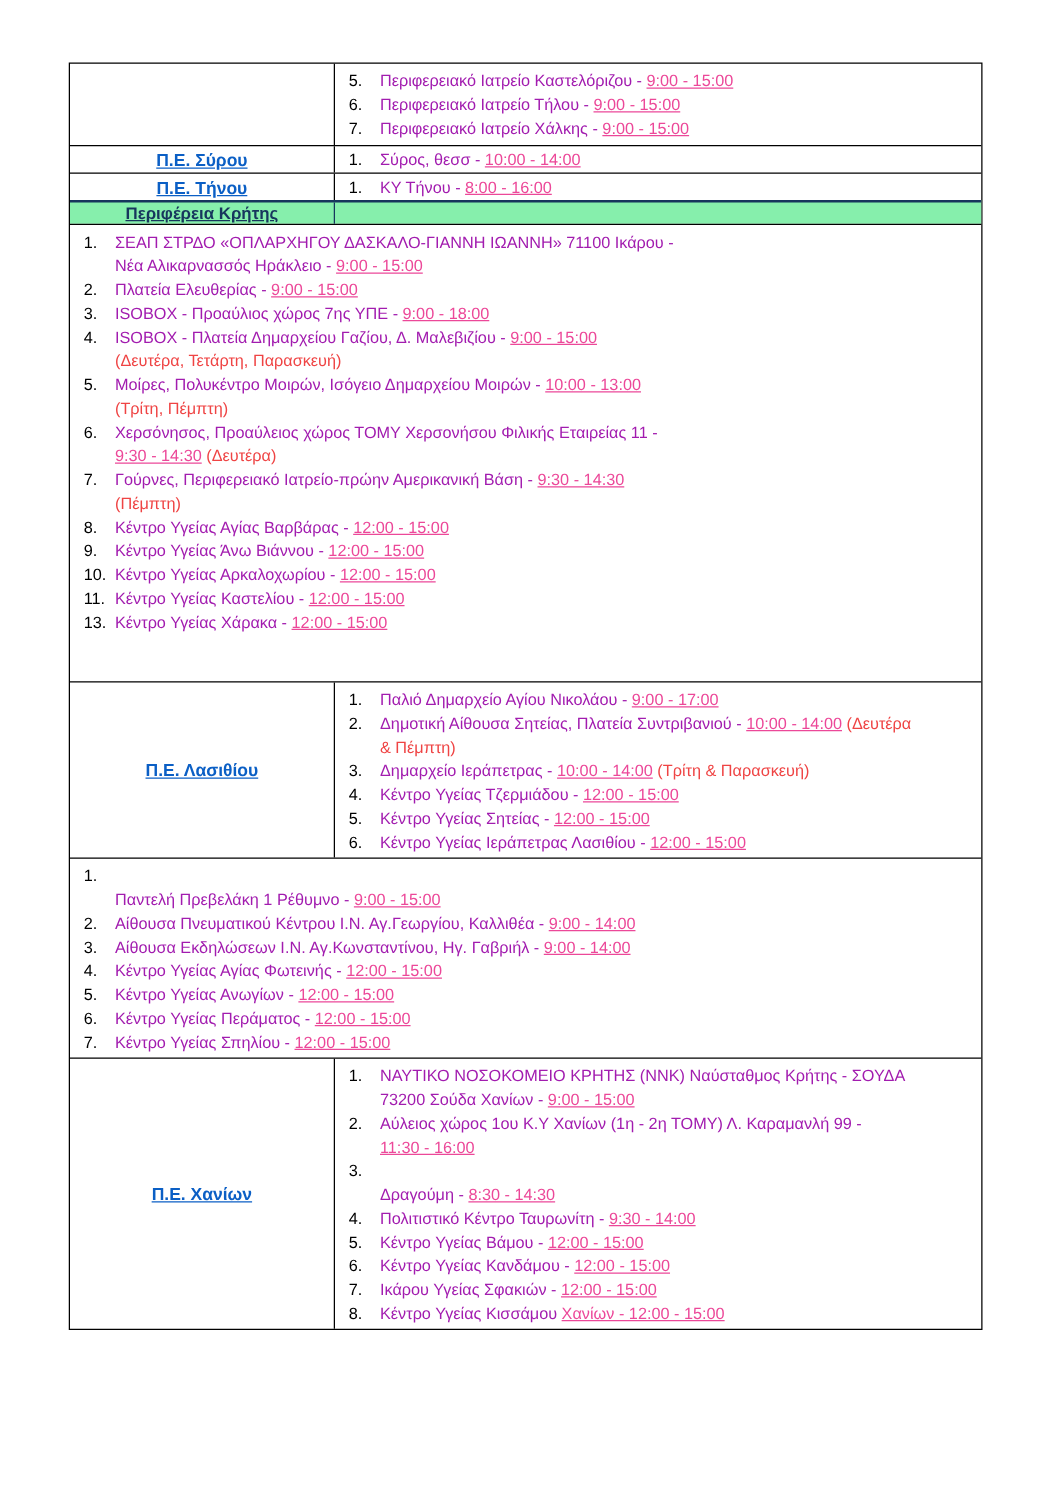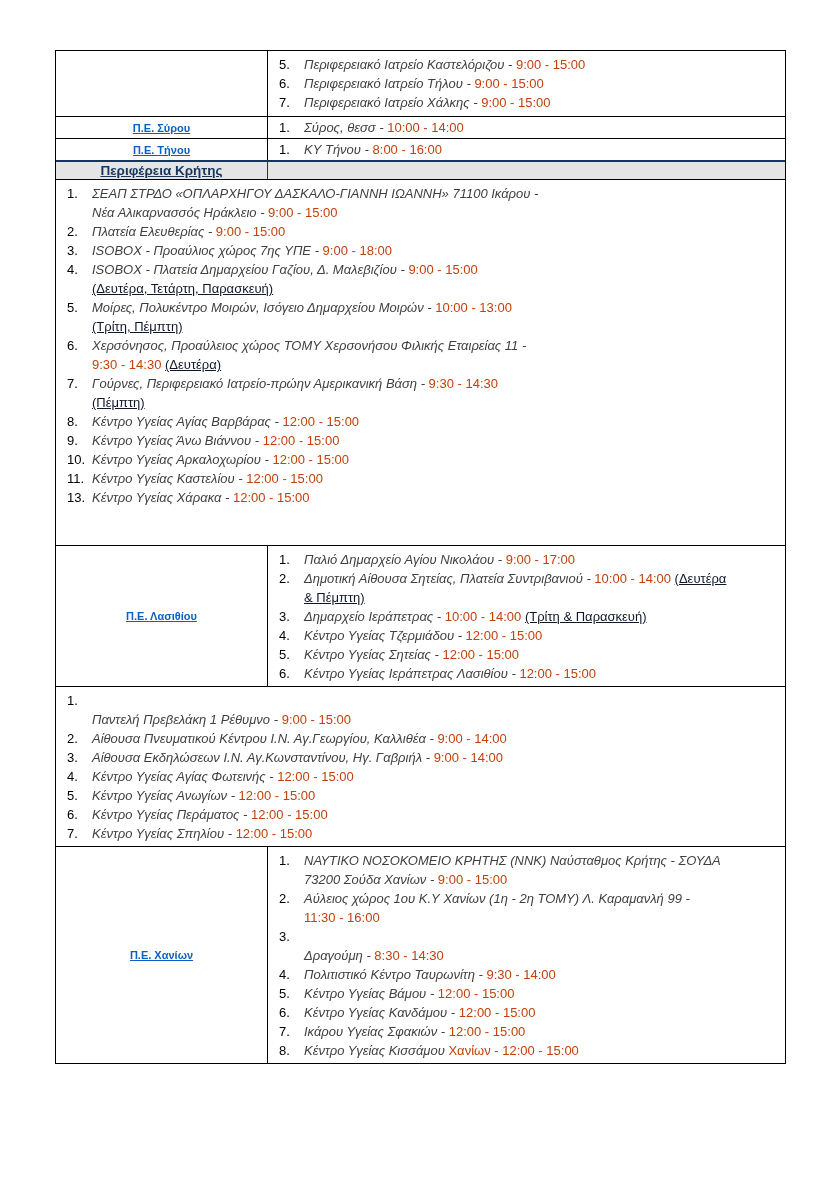--- a/index.html
+++ b/index.html
@@ -19,38 +19,38 @@
 
   .cell-label {
     width:212px; flex:0 0 212px; border-right:1px solid #000;
     display:flex; align-items:center; justify-content:center;
     box-sizing:border-box; text-align:center;
   }
   .cell-items { flex:1 1 auto; padding:4px 6px 3px 0; box-sizing:border-box; min-width:0; }
 
   .region-link {
     color:#0B5FC5; font-weight:bold; text-decoration:underline;
-    font-size:11px; cursor:pointer;
+    font-size:14px; cursor:pointer;
   }
 
-  .band { background:#e5e5e5; border-top:2px solid #17365D; }
+  .band { background:#86efac; border-top:2px solid #17365D; }
   .band .cell-label { border-right:1px solid #17365D; }
   .band-title {
     color:#17365D; font-weight:bold; text-decoration:underline;
     font-size:13.5px;
   }
 
   .item {
     position:relative; padding-left:36px;
     font-size:13px; line-height:19px; color:#000;
   }
   .item .num { position:absolute; left:11px; top:0; }
-  .plain { color:#404040;font-style:italic; }
-  .time  { color:#c2410c; }
-  .red   { color:#0f172a;text-decoration:underline; }
+  .plain { color:#a21caf; }
+  .time  { color:#ec4899; text-decoration:underline; }
+  .red   { color:#ef4444; }
 
   
   .r0 { min-height:65px;  }
   .r1 { min-height:22px;  }
   .r2 { min-height:22px;  }
   .r3 { min-height:19px;  }
   .r4 { min-height:366px; }
   .r5 { min-height:134px; }
   .r6 { min-height:145px; }
   .r7 { min-height:215px; }

